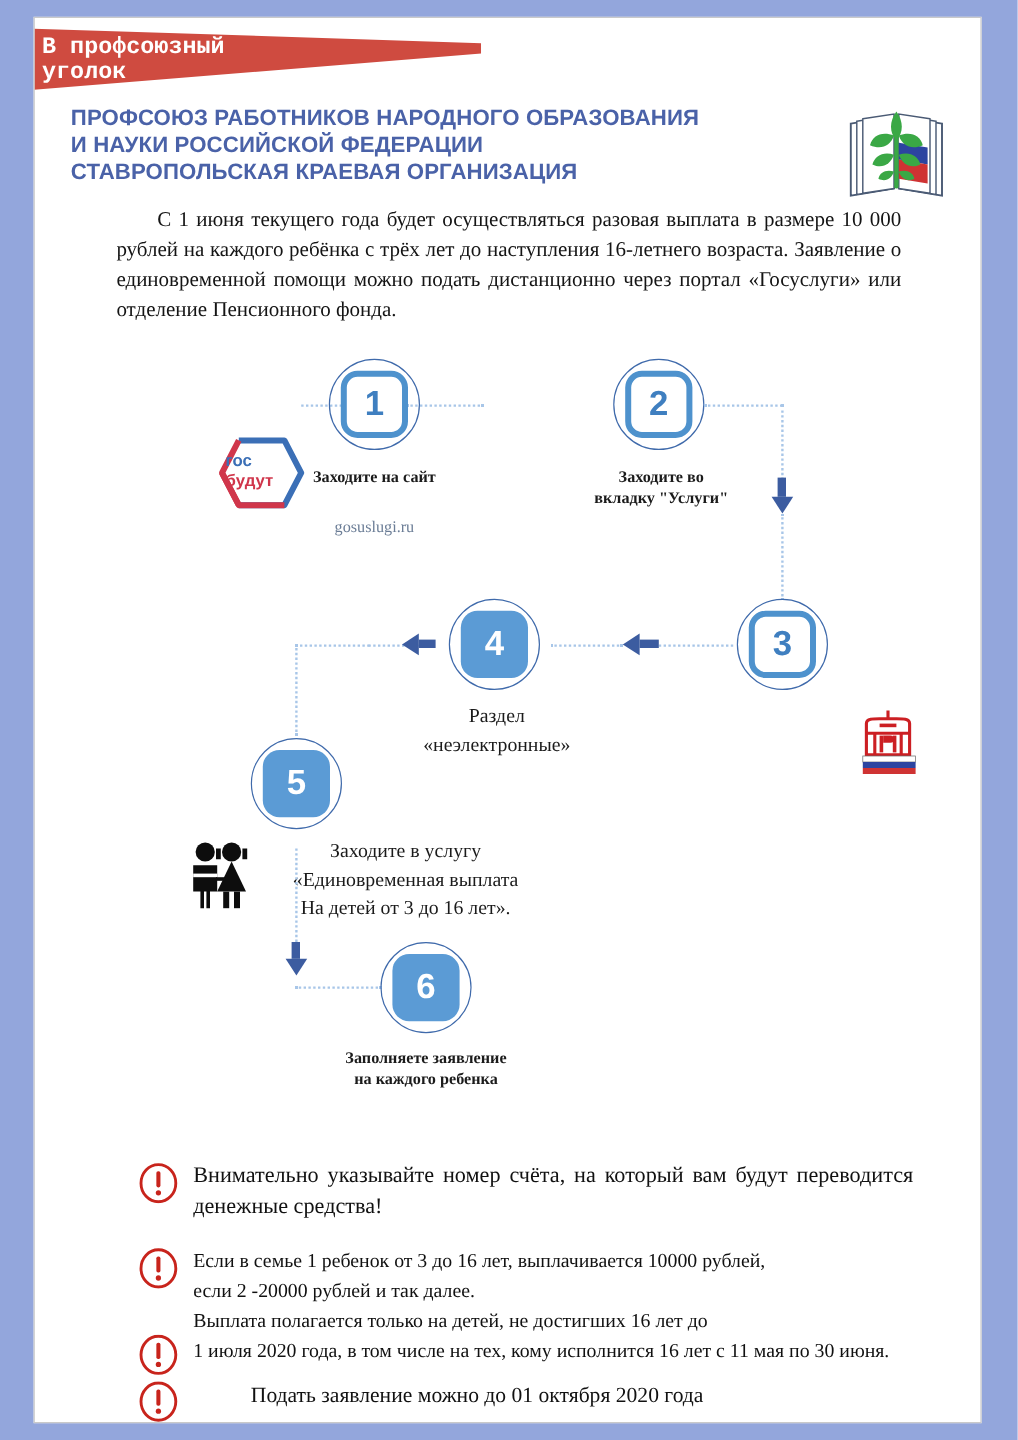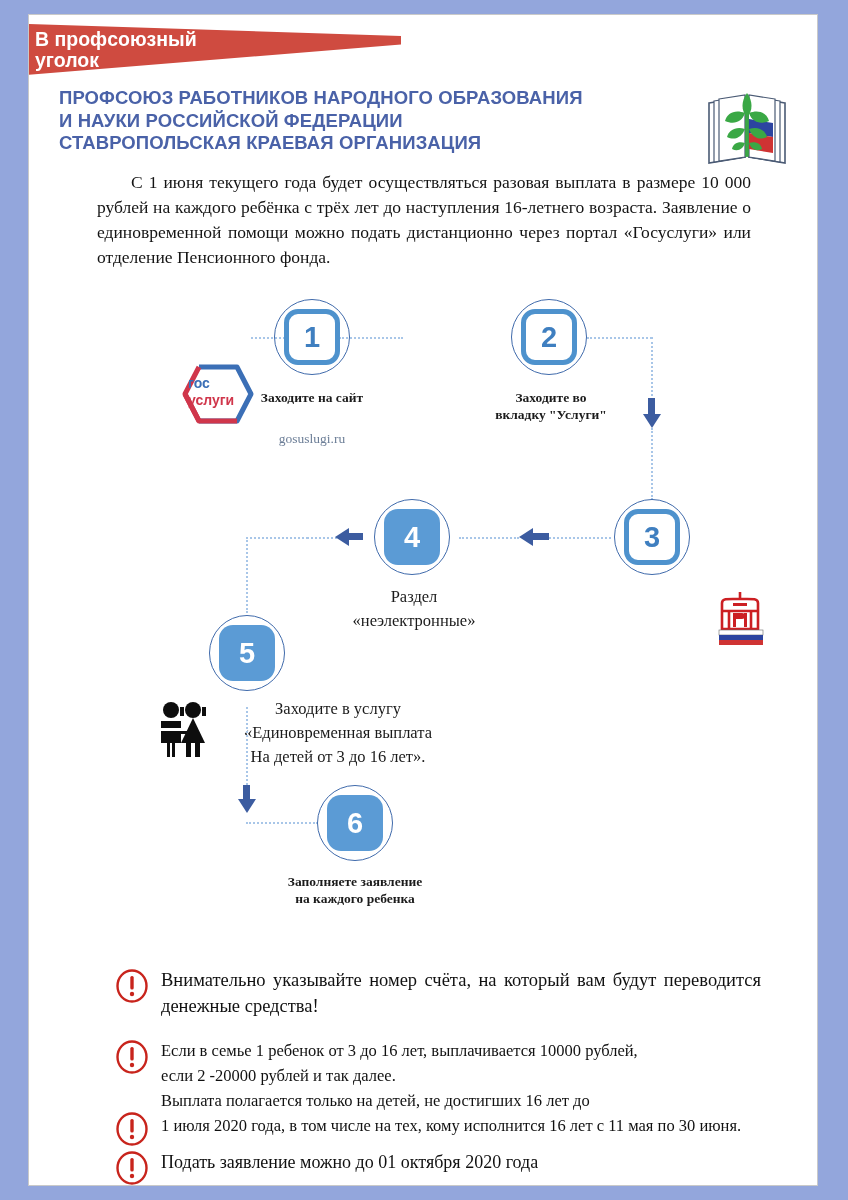--- a/index.html
+++ b/index.html
@@ -25,21 +25,21 @@
     width:400px;height:54px;
     background:#cf4b40;
     -webkit-clip-path:polygon(0 0,100% 24%,100% 40%,0 100%);
     clip-path:polygon(0 0,100% 24%,100% 40%,0 100%);
     z-index:4;
   }
   .banner-text{
     position:absolute;left:6px;top:14px;
     width:330px;
     color:#ffffff;
-    font-family:Liberation Sans, sans-serif;
+    font-family:Liberation Mono, monospace;
     font-weight:bold;
     font-size:19.5px;
     line-height:21px;
     z-index:5;
     white-space:pre-line;
   }
 
   
   .header{
     position:absolute;left:0;top:58px;width:790px;height:92px;
@@ -165,21 +165,21 @@
   }
   .note-text{
     position:absolute;left:46px;top:-2px;
     font-family:"Liberation Serif", serif;
     color:#111;
     white-space:pre-line;
   }
   .note1 .note-text{width:600px;font-size:18.5px;line-height:26px;text-align:justify;}
   .note2 .note-text{width:670px;font-size:16.5px;line-height:25px;}
   .note3 .note-text{width:700px;font-size:16.5px;line-height:25px;}
-  .note4 .note-text{width:600px;font-size:18px;line-height:26px;}
+  .note4 .note-text{width:600px;font-size:18px;line-height:26px;margin-left:48px;}
 </style>
 </head>
 <body>
 
 <div class="page">
 
   <div class="banner"></div>
   <div class="banner-text">В профсоюзный
 уголок</div>
 
@@ -236,21 +236,21 @@
     <div class="cap-site" style="left:205px;top:131px;width:156px;">gosuslugi.ru</div>
 
     <div class="gos" style="left:150px;top:86px;">
       <svg width="80" height="62" viewBox="0 0 80 62">
         <path d="M20 4 L58 4 L72 31 L58 58 L20 58" fill="none" stroke="#3b6fb6" stroke-width="5" stroke-linejoin="round"></path>
         <path d="M20 58 L6 31 L20 4" fill="none" stroke="#d0364b" stroke-width="5" stroke-linejoin="round"></path>
         <path d="M58 58 L20 58 L6 31" fill="none" stroke="#d0364b" stroke-width="5" stroke-linejoin="round"></path>
       </svg>
       <div class="gos-txt">
         <span class="g1">гос</span>
-        <span class="g2">услуги</span>
+        <span class="g2">будут</span>
       </div>
     </div>
 
     <div class="step outline" style="left:482px;top:22px;">
       <div class="ring"></div>
       <div class="sq">2</div>
     </div>
     <div class="cap-bold" style="left:458px;top:112px;width:128px;">Заходите во
 вкладку "Услуги"</div>
 

